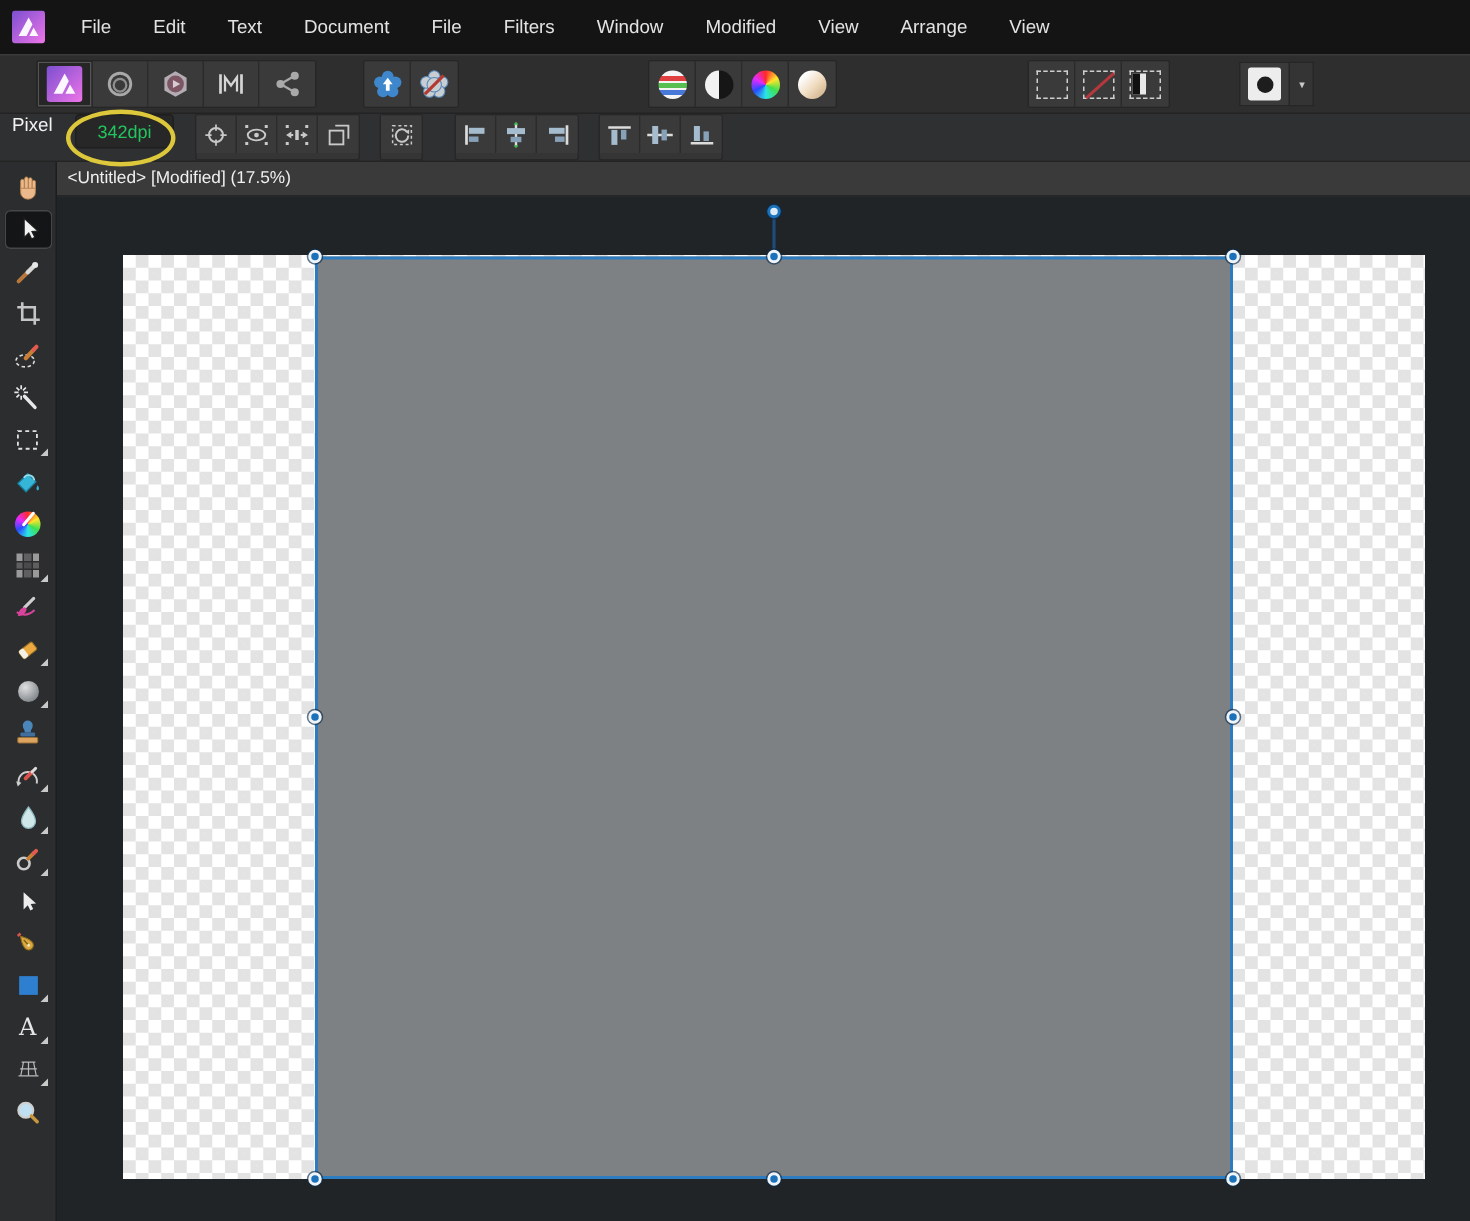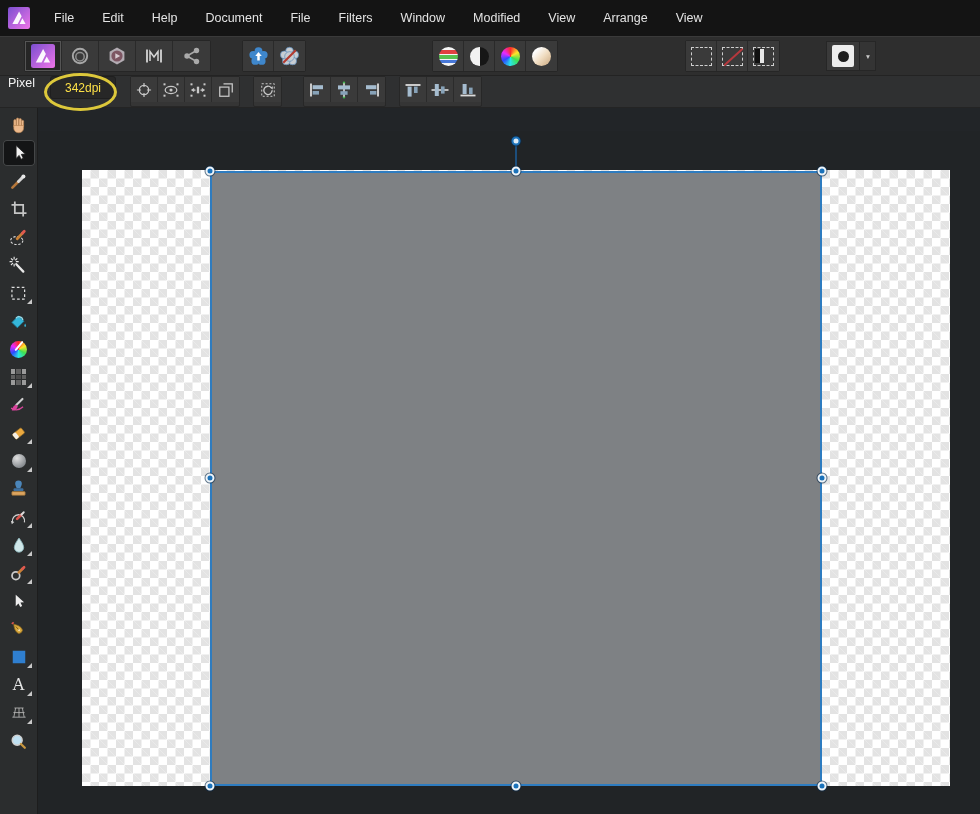--- a/index.html
+++ b/index.html
@@ -38,21 +38,21 @@
   .mask-face { width:22px; height:22px; background:#ededed; border-radius:2px; display:flex; align-items:center; justify-content:center; }
   .mask-dot { width:11px; height:11px; border-radius:50%; background:#1d1d1d; }
   .mask-drop { width:16px; height:30px; background:#343434; border:1px solid #262626; border-left:none; color:#c9c9c9;
                font-size:8px; display:flex; align-items:center; justify-content:center; }
 
   
   .ctxbar { position:absolute; left:0; top:76px; width:980px; height:32px; background:#2f3031;
             border-bottom:1px solid #242424; display:flex; padding-left:8px; }
   .persona-label { color:#f2f2f2; font-size:12.5px; width:32px; }
   .dpi-field { margin-left:10px; width:66px; height:23px; background:#272727; border:1px solid #1f1f1f; border-radius:3px;
-               color:#fde047; font-size:12px; display:flex; align-items:center; justify-content:center; }
+               color:#22c55e; font-size:12px; display:flex; align-items:center; justify-content:center; }
   .ctx-group { display:flex; margin-left:14px; background:#353535; border:1px solid #272727; border-radius:2px; }
   .ctx-btn { width:27px; height:25px; background:#3a3a3a; border-right:1px solid #2b2b2b;
              display:flex; align-items:center; justify-content:center; position:relative; }
   .ctx-btn:last-child { border-right:none; }
 
   
   .tabbar { position:absolute; left:38px; top:108px; width:942px; height:23px; background:#3a3a3a;
             border-bottom:1px solid #262626; display:flex; align-items:center; }
   .doc-tab { color:#f0f0f0; font-size:11.5px; padding-left:7px; }
 
@@ -107,21 +107,21 @@
             </linearGradient>
           </defs>
         <rect width="24" height="24" rx="2.5" fill="url(#apg1)"></rect>
         <path d="M4.8 18.5 L12.1 5 L14.9 10 L10.6 18.5 Z" fill="#ffffff" opacity="0.95"></path>
         <path d="M12.6 18.5 L15.7 12.4 L19.2 18.5 Z" fill="#ffffff" opacity="0.95"></path>
       </svg>
     </span>
     <span class="menu-items">
       <span class="menu-item">File</span>
       <span class="menu-item">Edit</span>
-      <span class="menu-item">Help</span>
+      <span class="menu-item">Text</span>
       <span class="menu-item">Document</span>
       <span class="menu-item">File</span>
       <span class="menu-item">Filters</span>
       <span class="menu-item">Window</span>
       <span class="menu-item">Modified</span>
       <span class="menu-item">View</span>
       <span class="menu-item">Arrange</span>
       <span class="menu-item">View</span>
     </span>
   </div>
@@ -376,20 +376,23 @@
           <svg width="20" height="18" viewBox="0 0 20 18">
             <line x1="2.5" y1="14.5" x2="17.5" y2="14.5" stroke="#dcdcdc" stroke-width="1.8"></line>
             <rect x="4.6" y="3" width="4" height="10" fill="#a5bccf"></rect>
             <rect x="11" y="6.6" width="3.6" height="6.4" fill="#87a2b8"></rect>
           </svg>
         </span>
       </div>
     </div>
   </div>
 
+  <div class="tabbar">
+    <span class="doc-tab">&lt;Untitled&gt; [Modified] (17.5%)</span>
+  </div>
 
   <div class="palette">
     <div class="tool">
         <span class="cell">
       <span>
         <svg width="21" height="21" viewBox="0 0 24 24">
           <g fill="#ecb98c" stroke="#b5814f" stroke-width="0.7">
             <rect x="6.6" y="5.2" width="2.7" height="9" rx="1.35"></rect>
             <rect x="9.6" y="3.4" width="2.7" height="10" rx="1.35"></rect>
             <rect x="12.6" y="4" width="2.7" height="10" rx="1.35"></rect>

